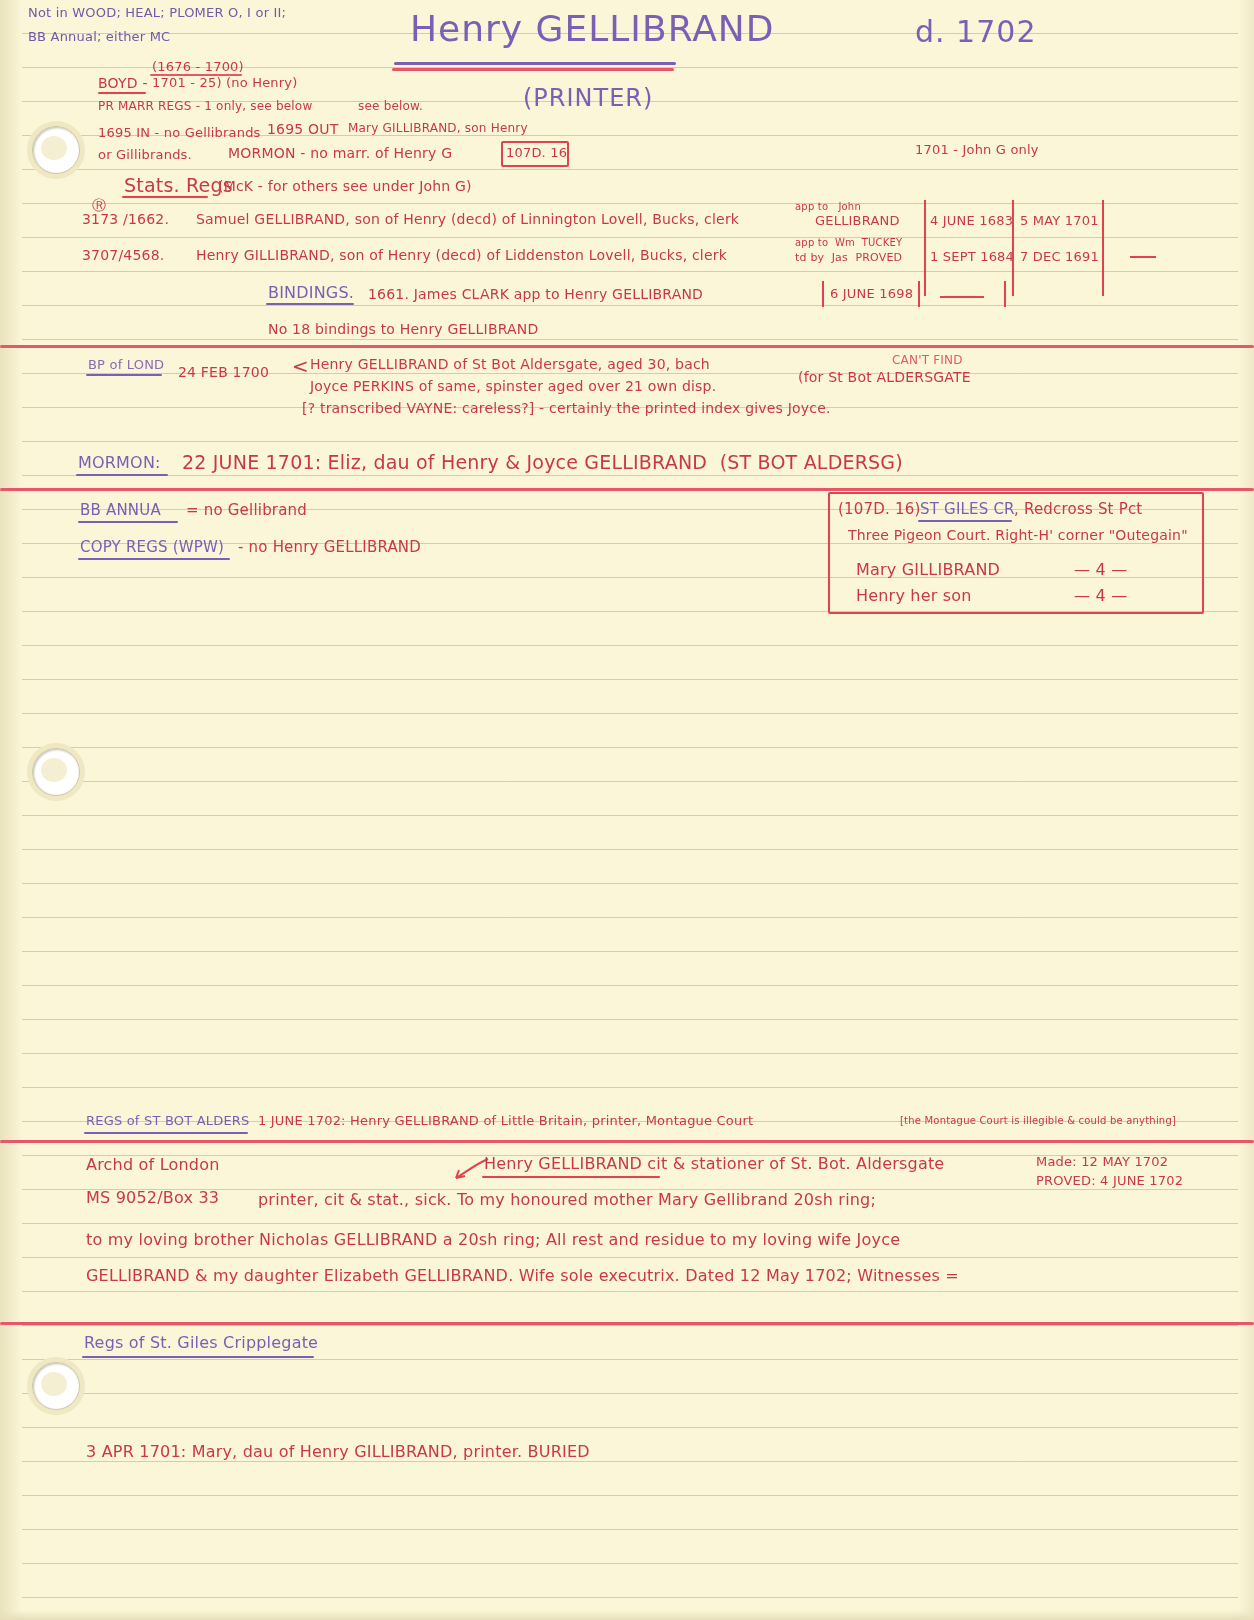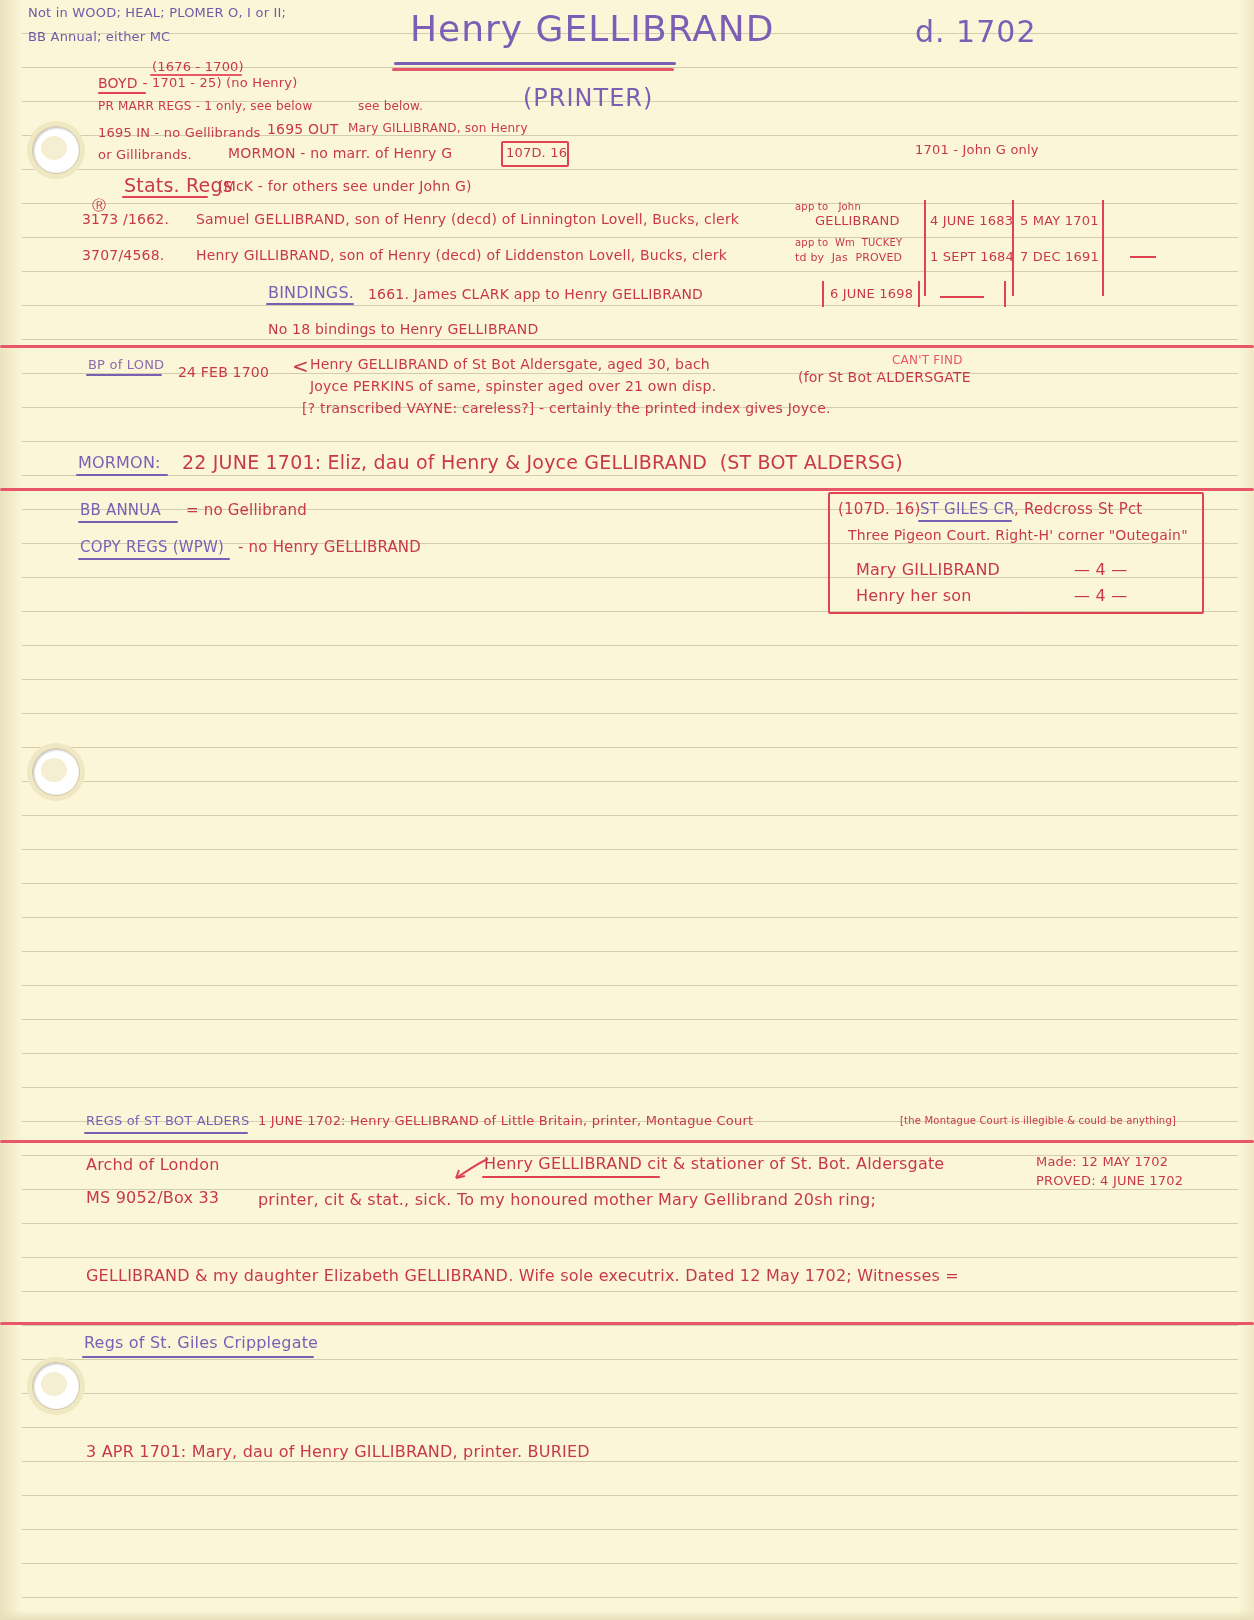--- a/index.html
+++ b/index.html
@@ -258,20 +258,21 @@
     <path d="M4 28 C 14 22, 24 14, 36 9" stroke="#e0434f" stroke-width="2" fill="none"></path>
     <path d="M4 28 L 13 26 M4 28 L 7 20" stroke="#e0434f" stroke-width="2" fill="none"></path>
   </svg>
   <div class="hw ink-dred t16" style="left:484px; top:1156px;">Henry GELLIBRAND cit &amp; stationer of St. Bot. Aldersgate</div>
   <div class="ubar red" style="left:482px; top:1176px; width:178px;"></div>
 
   <div class="hw ink-dred t13" style="left:1036px; top:1155px;">Made: 12 MAY 1702</div>
   <div class="hw ink-dred t13" style="left:1036px; top:1174px;">PROVED: 4 JUNE 1702</div>
 
   <div class="hw ink-dred t16" style="left:258px; top:1192px;">printer, cit &amp; stat., sick. To my honoured mother Mary Gellibrand 20sh ring;</div>
+  <div class="hw ink-dred t16" style="left:86px; top:1232px;">to my loving brother Nicholas GELLIBRAND a 20sh ring; All rest and residue to my loving wife Joyce</div>
   <div class="hw ink-dred t16" style="left:86px; top:1268px;">GELLIBRAND &amp; my daughter Elizabeth GELLIBRAND. Wife sole executrix. Dated 12 May 1702; Witnesses =</div>
 
   <div class="hline" style="left:0px; top:1322px; width:1254px;"></div>
 
   <div class="hw ink-violet t16" style="left:84px; top:1335px;">Regs of St. Giles Cripplegate</div>
   <div class="ubar" style="left:82px; top:1356px; width:232px;"></div>
 
   <div class="hw ink-dred t16" style="left:86px; top:1444px;">3 APR 1701: Mary, dau of Henry GILLIBRAND, printer. BURIED</div>
 </div>
 

